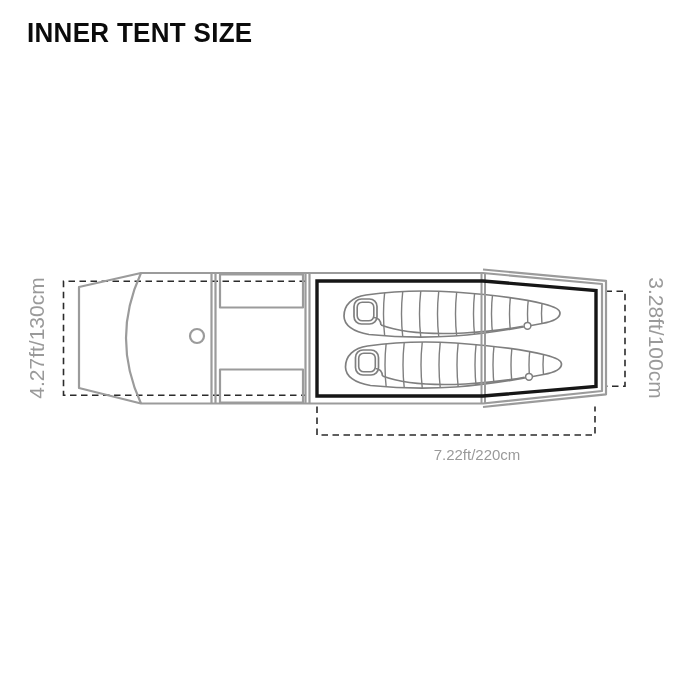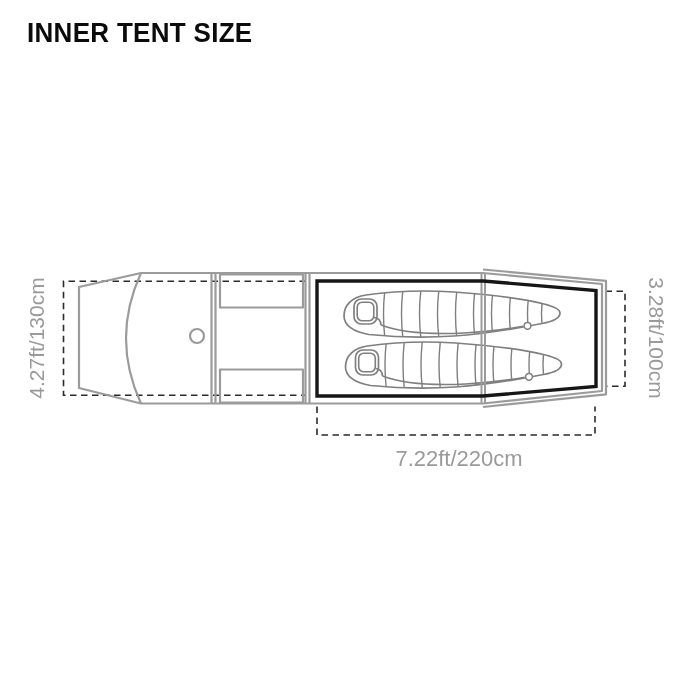--- a/index.html
+++ b/index.html
@@ -34,22 +34,22 @@
     left:-48px;top:326px;
     transform:rotate(-90deg);
   }
   .dim-right{
     width:170px;height:24px;
     left:571px;top:326px;
     transform:rotate(90deg);
   }
   .dim-bottom{
     width:220px;height:26px;
-    left:349px;top:446px;
-    font-size:22px;
+    left:367px;top:446px;
+    font-size:15px;
   }
   svg{position:absolute;left:0;top:0;}
 </style>
 </head>
 <body>
 
 <div id="canvas">
 
   <div class="page-title">INNER TENT SIZE</div>
 

